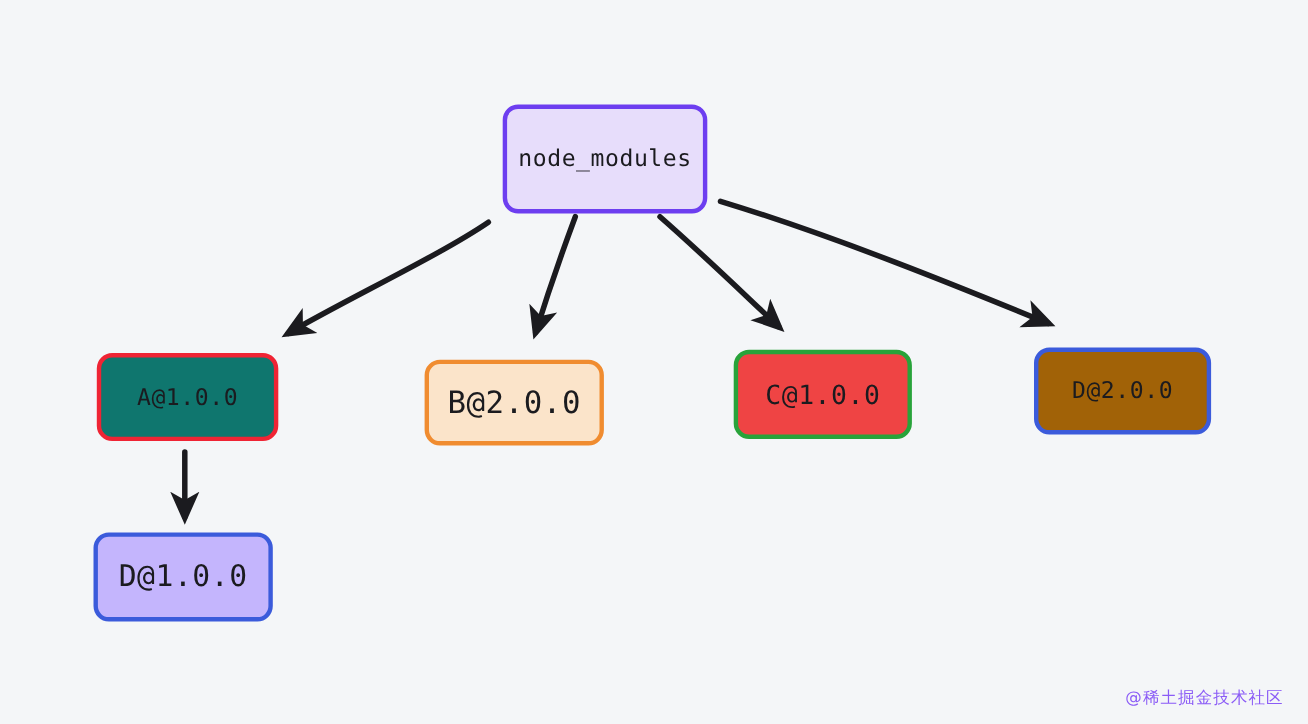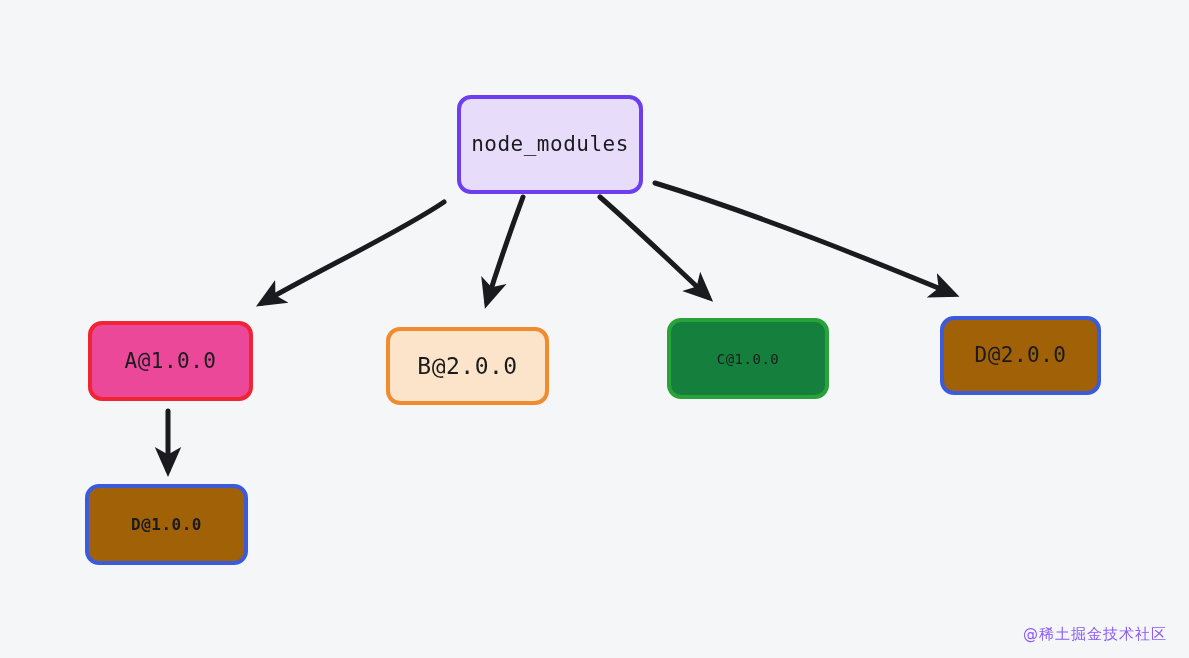--- a/index.html
+++ b/index.html
@@ -55,59 +55,58 @@
     border-color: #6d3ef0;
     background: #e7ddfb;
     font-size: 21px;
   }
   #node-a {
     left: 88px;
     top: 321px;
     width: 165px;
     height: 80px;
     border-color: #ef2434;
-    background: #ec4899;
+    background: #0f766e;
     font-size: 21px;
   }
   #node-b {
     left: 386px;
     top: 327px;
     width: 163px;
     height: 78px;
     border-color: #f08c30;
     background: #fbe4ca;
-    font-size: 23px;
+    font-size: 28px;
   }
   #node-c {
     left: 667px;
     top: 318px;
     width: 162px;
     height: 81px;
     border-color: #28a33a;
-    background: #15803d;
-    font-size: 14px;
+    background: #ef4444;
+    font-size: 24px;
   }
   #node-d2 {
     left: 940px;
     top: 316px;
     width: 161px;
     height: 79px;
     border-color: #3b5bdb;
     background: #a16207;
     font-size: 21px;
   }
   #node-d1 {
     left: 85px;
     top: 484px;
     width: 163px;
     height: 81px;
     border-color: #3b5bdb;
-    background: #a16207;
-    font-size: 16px;
-    font-weight: bold;
+    background: #c4b5fd;
+    font-size: 27px;
   }
   #watermark {
     position: absolute;
     right: 22px;
     bottom: 14px;
     font-family: "DejaVu Sans", sans-serif;
     font-size: 15px;
     color: #8b5cf6;
     letter-spacing: 1px;
     user-select: none;

